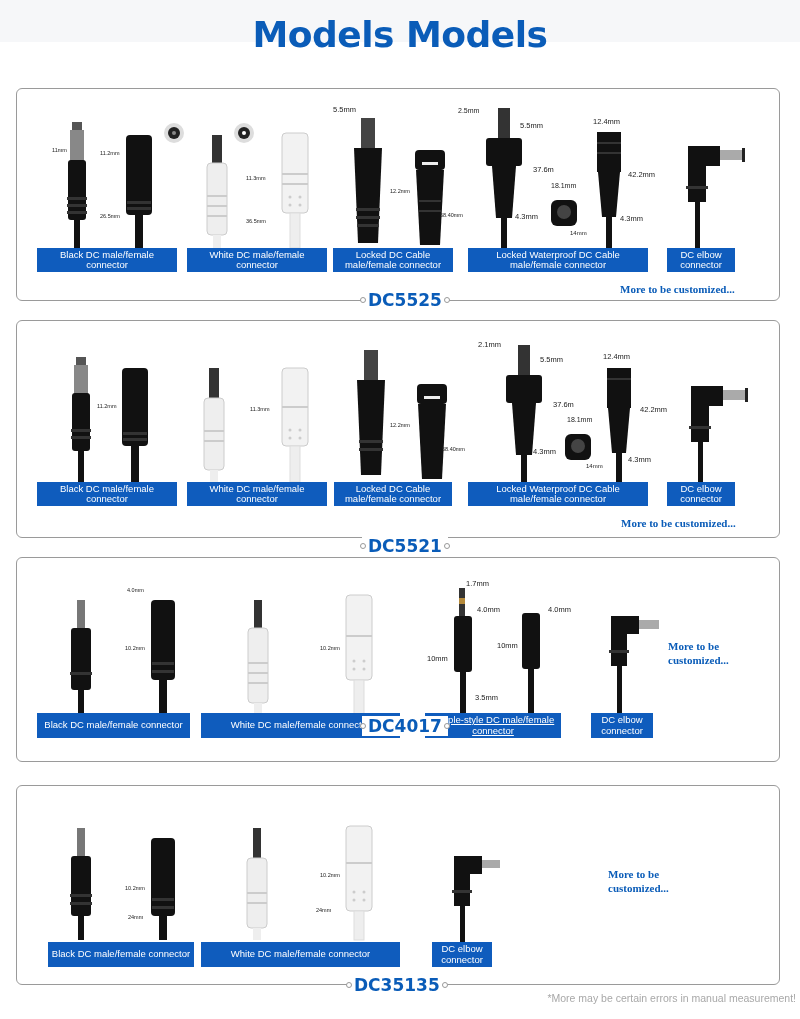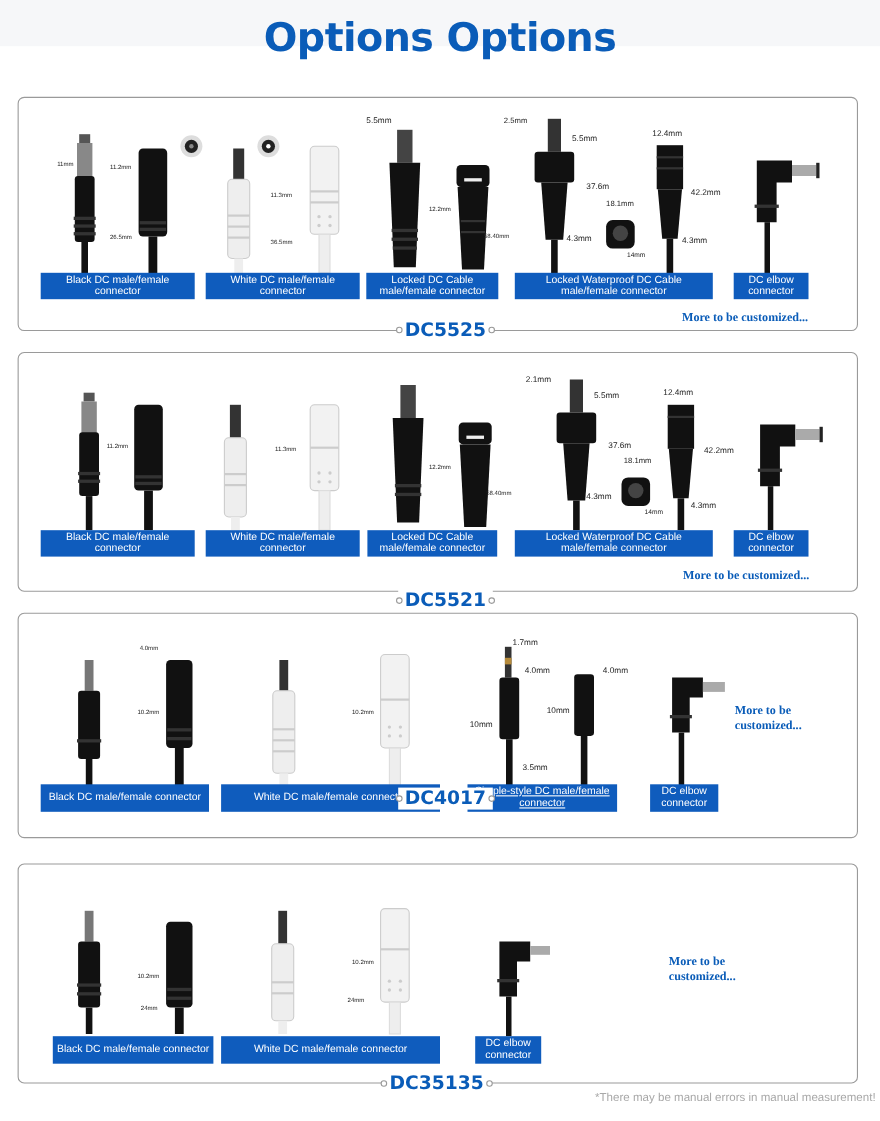--- a/index.html
+++ b/index.html
@@ -14,21 +14,21 @@
   .caption { position: absolute; background: #0f5cbd; color: #fff; font-size: 9.5px; text-align: center; line-height: 10.5px; display: flex; align-items: center; justify-content: center; padding: 0 3px; }
   .more { position: absolute; font-family: Liberation Serif, serif; font-weight: bold; font-size: 11px; color: #0a5cb8; line-height: 14px; }
   .disclaimer { position: absolute; right: 4px; top: 992px; font-size: 10.5px; color: #a8a8a8; }
   .dim { position: absolute; font-size: 5.5px; color: #222; white-space: nowrap; }
   svg { position: absolute; overflow: visible; }
 </style>
 </head>
 <body>
 
 <div class="topband"></div>
-<div class="title">Options Options</div>
+<div class="title">Models Models</div>
 
 <div class="panel" style="top:88px;height:213px;"></div>
 
 <svg style="left:58px;top:122px;" width="40" height="130">
   <rect x="14" y="0" width="10" height="8" fill="#555"></rect>
     <rect x="12" y="8" width="14" height="32" fill="#888"></rect>
     <rect x="10" y="38" width="18" height="60" rx="3" fill="#111"></rect>
   <rect x="9" y="75" width="20" height="3" fill="#333"></rect>
     <rect x="9" y="82" width="20" height="3" fill="#333"></rect>
     <rect x="9" y="89" width="20" height="3" fill="#333"></rect>
@@ -337,13 +337,13 @@
 <div class="caption" style="left:201px;top:942px;width:199px;height:25px;">White DC male/female connector</div>
 <div class="caption" style="left:432px;top:942px;width:60px;height:25px;">DC elbow connector</div>
 <div class="more" style="left:608px;top:867px;width:95px;">More to be customized...</div>
 <div class="section-label" style="left:348px;top:975px;">DC35135</div>
 
 <div class="dim" style="left:125px;top:885px;">10.2mm</div>
 <div class="dim" style="left:128px;top:914px;">24mm</div>
 <div class="dim" style="left:320px;top:872px;">10.2mm</div>
 <div class="dim" style="left:316px;top:907px;">24mm</div>
 
-<div class="disclaimer">*There may be manual errors in manual measurement!</div>
+<div class="disclaimer">*More may be certain errors in manual measurement!</div>
 
 </body></html>

